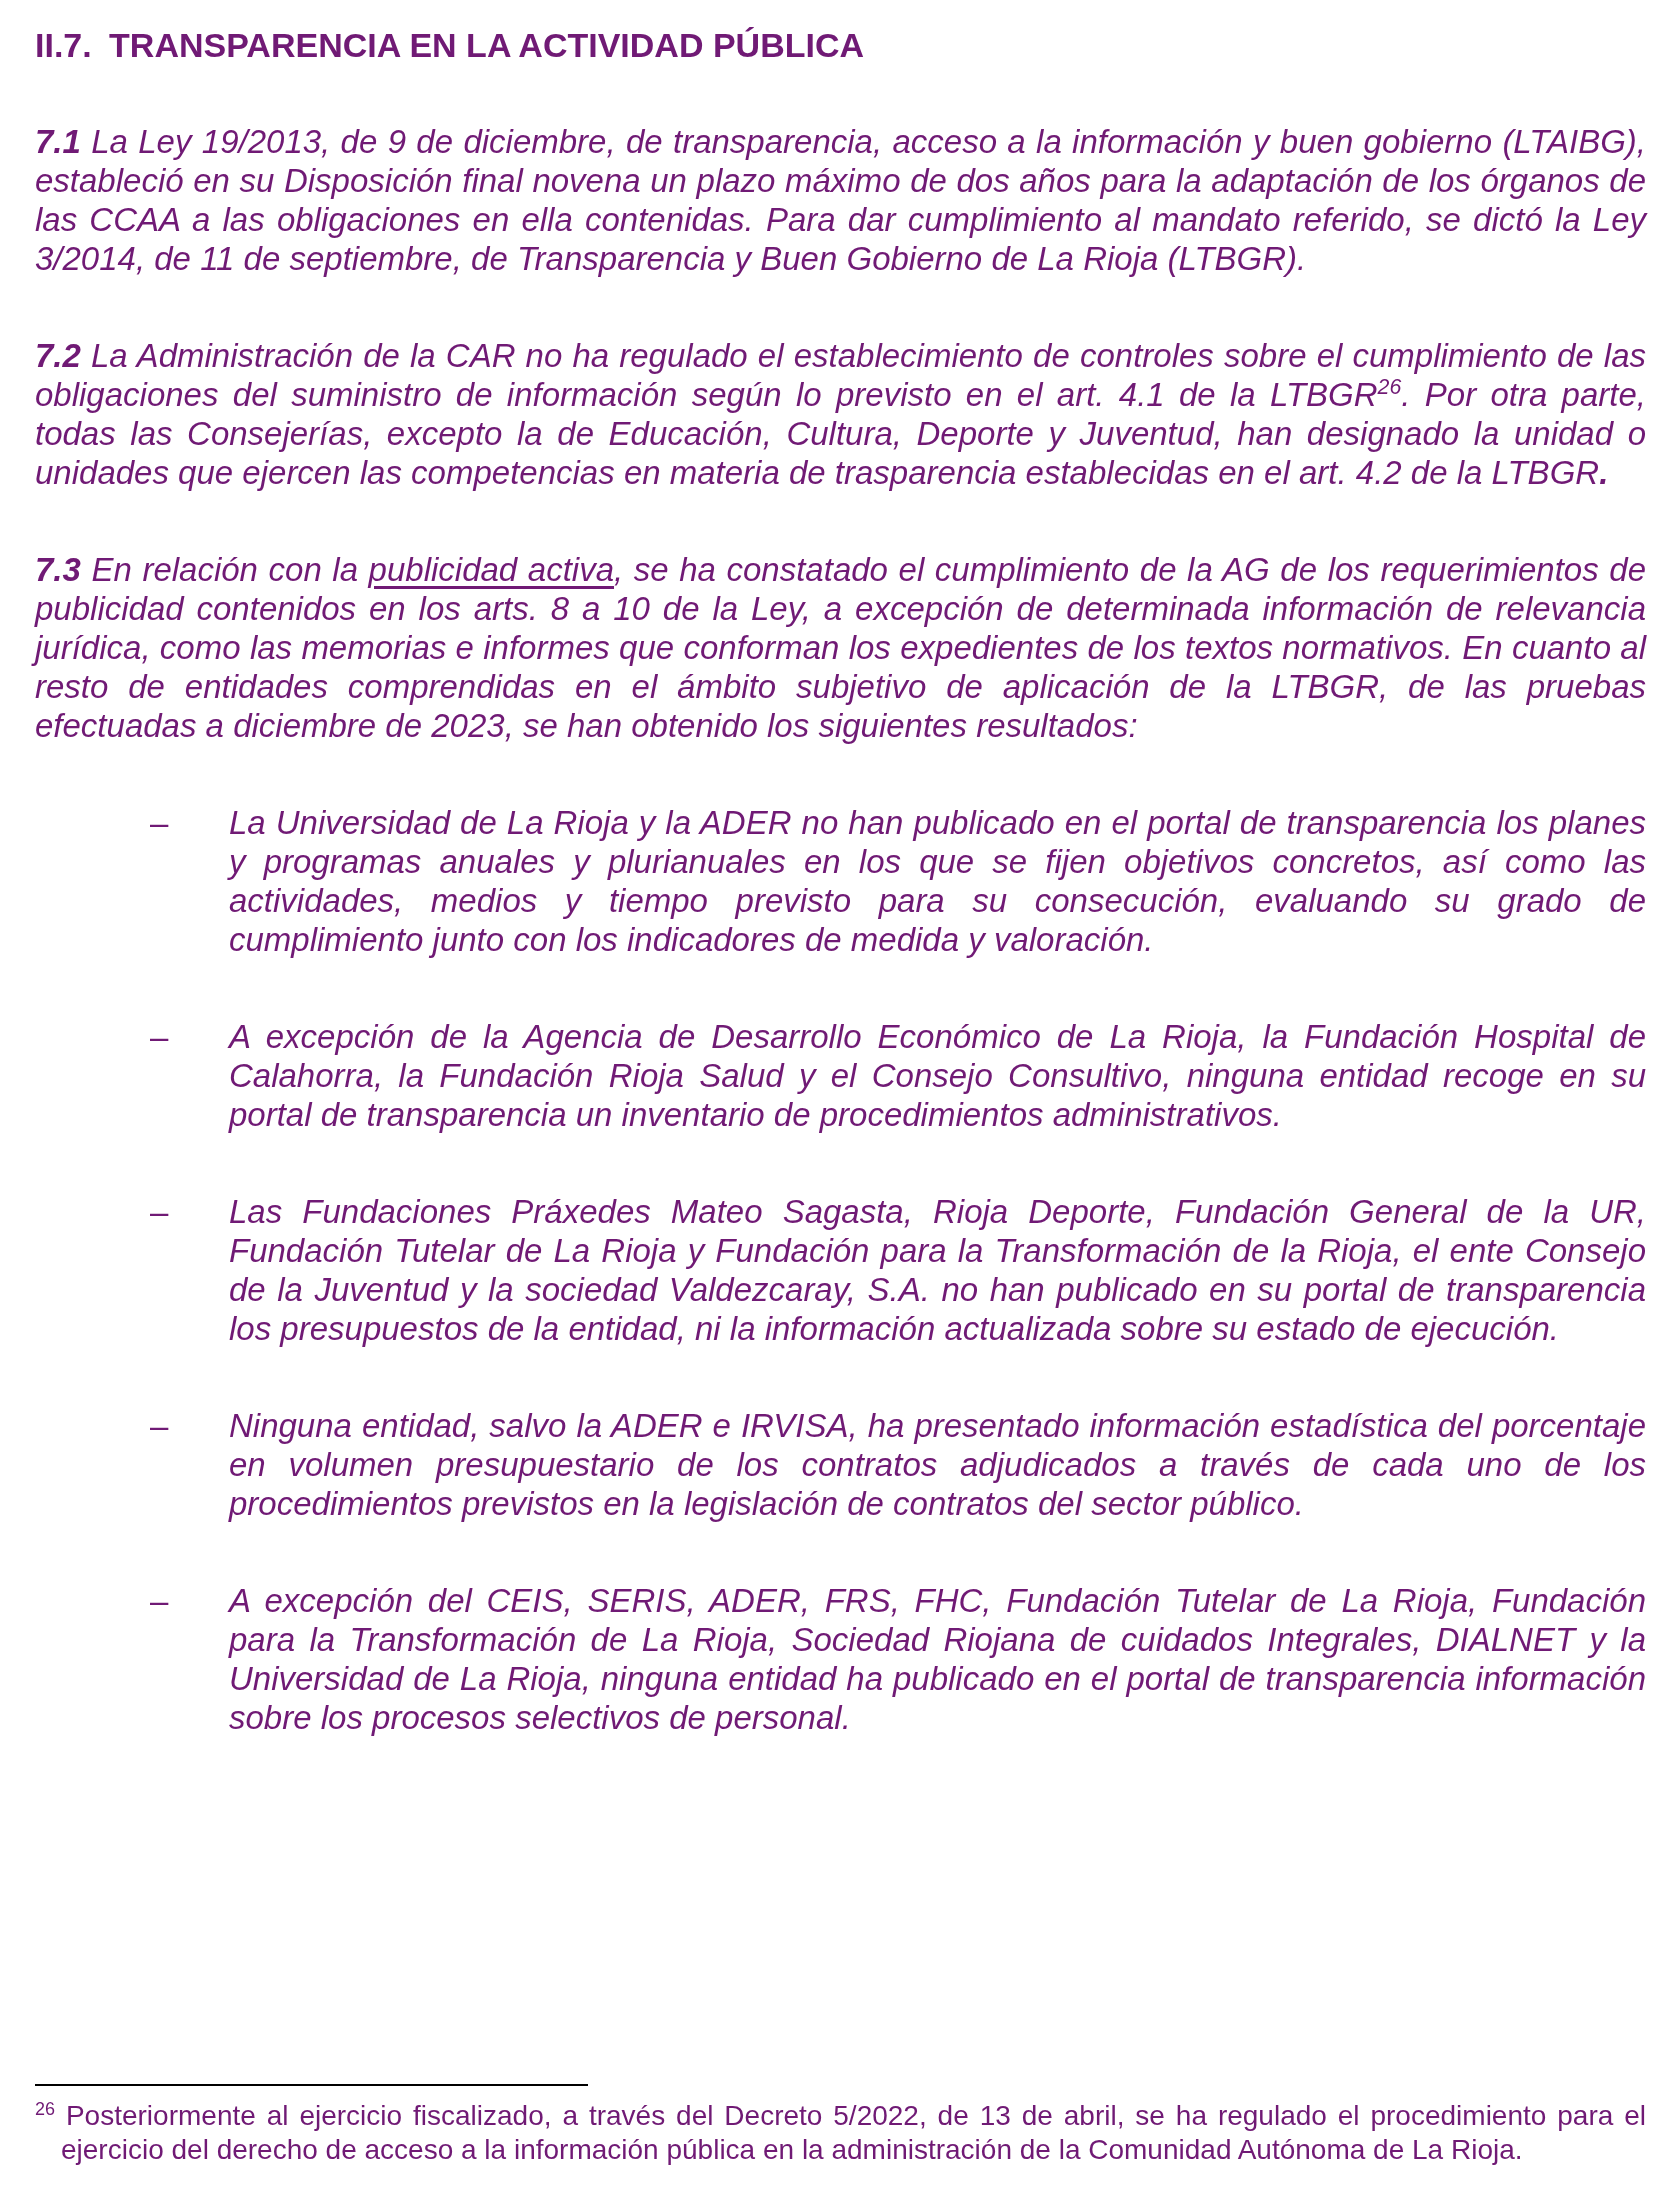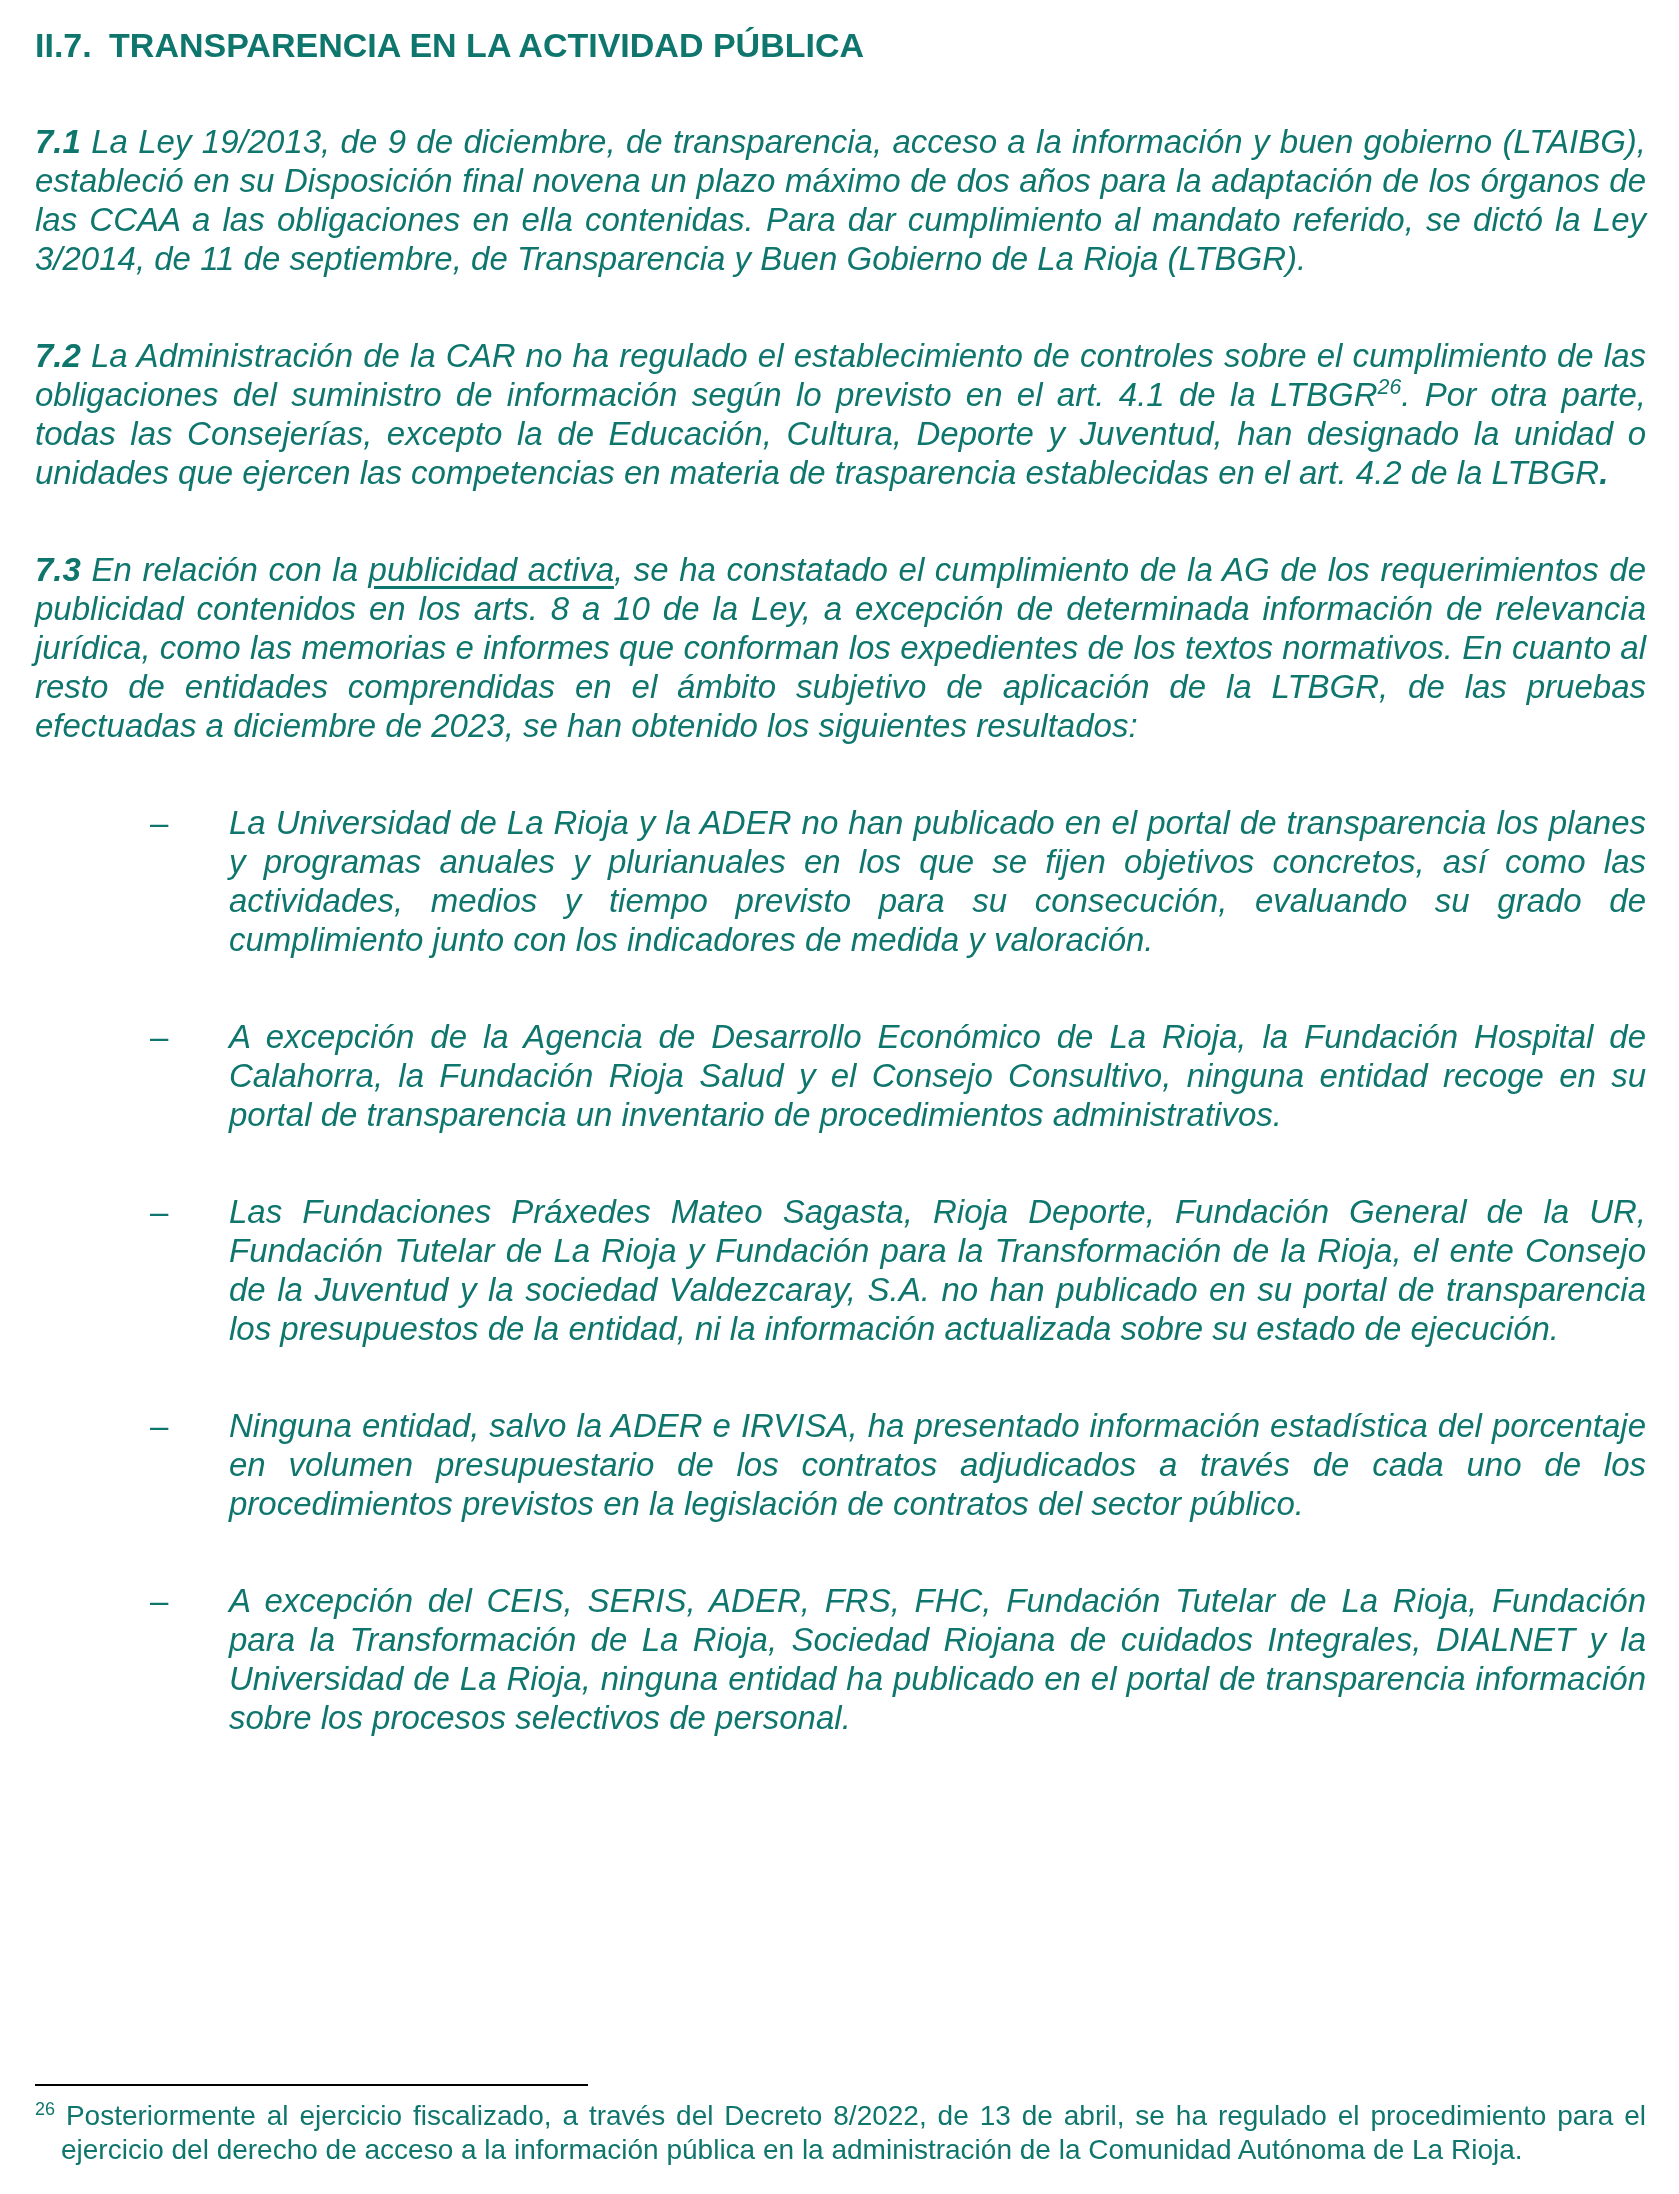--- a/index.html
+++ b/index.html
@@ -2,21 +2,21 @@
 <html style="font-size:12.6px"><head>
 <meta charset="utf-8">
 <style>
   * { margin: 0; padding: 0; box-sizing: border-box; }
   html, body { background: #9a9a9a; }
   .page {
     width: 1680px;
     height: 2194px;
     margin: 0 auto;
     background: #ffffff;
-    color: #0f766e;
+    color: #701a75;
     font-family: "Liberation Sans", "DejaVu Sans", sans-serif;
     font-size: 33px;
     line-height: 39px;
     padding: 24px 34px 27px 35px;
     display: flex;
     flex-direction: column;
     text-align: justify;
     overflow: hidden;
   }
   h1.section-heading {
@@ -91,16 +91,16 @@
       <span class="list-marker">–</span>
       <span class="list-text">A excepción del CEIS, SERIS, ADER, FRS, FHC, Fundación Tutelar de La Rioja, Fundación para la Transformación de La Rioja, Sociedad Riojana de cuidados Integrales, DIALNET y la Universidad de La Rioja, ninguna entidad ha publicado en el portal de transparencia información sobre los procesos selectivos de personal.</span>
     </div>
 
   </div>
 
   <div class="spacer"></div>
 
   <div class="footnote-rule"></div>
 
-  <p class="footnote"><sup class="ref">26</sup><span> Posteriormente al ejercicio fiscalizado, a través del Decreto 8/2022, de 13 de abril, se ha regulado el procedimiento para el ejercicio del derecho de acceso a la información pública en la administración de la Comunidad Autónoma de La Rioja.</span></p>
+  <p class="footnote"><sup class="ref">26</sup><span> Posteriormente al ejercicio fiscalizado, a través del Decreto 5/2022, de 13 de abril, se ha regulado el procedimiento para el ejercicio del derecho de acceso a la información pública en la administración de la Comunidad Autónoma de La Rioja.</span></p>
 
 </div>
 
 
 </body></html>

